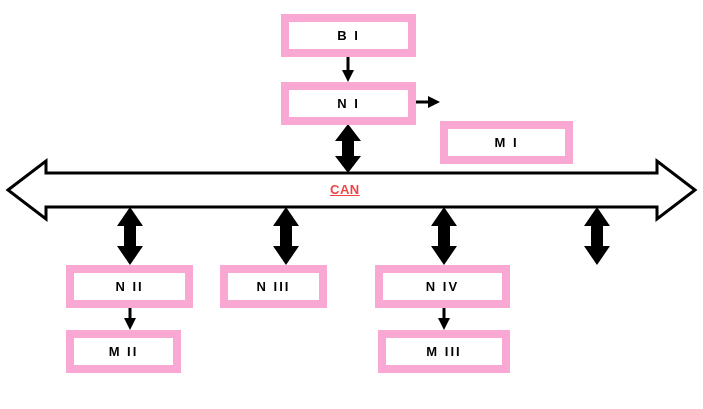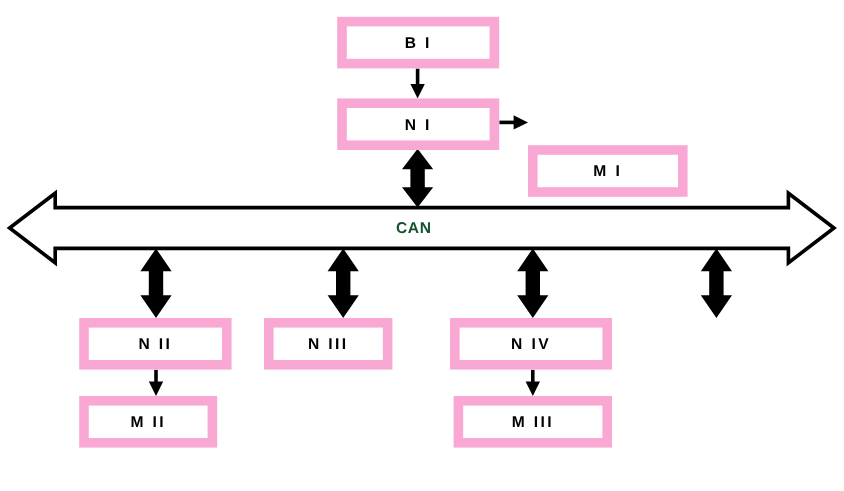--- a/index.html
+++ b/index.html
@@ -34,23 +34,24 @@
     left: 0;
     top: 0;
     width: 703px;
     height: 409px;
     pointer-events: none;
   }
   .bus-label {
     position: absolute;
     font-weight: bold;
     font-size: 13px;
-    color: #14532d;
+    color: #ef4444;
     letter-spacing: 0.5px;
     white-space: nowrap;
+    text-decoration: underline;
   }
 </style>
 </head>
 <body>
 
 <div id="canvas">
 
   <svg class="svg-layer" viewBox="0 0 703 409" xmlns="http://www.w3.org/2000/svg">
 
     <polygon points="8,190 46,161 46,173 657,173 657,161 695,190 657,219 657,207 46,207 46,219" fill="#ffffff" stroke="#000000" stroke-width="3" stroke-linejoin="miter"></polygon>

